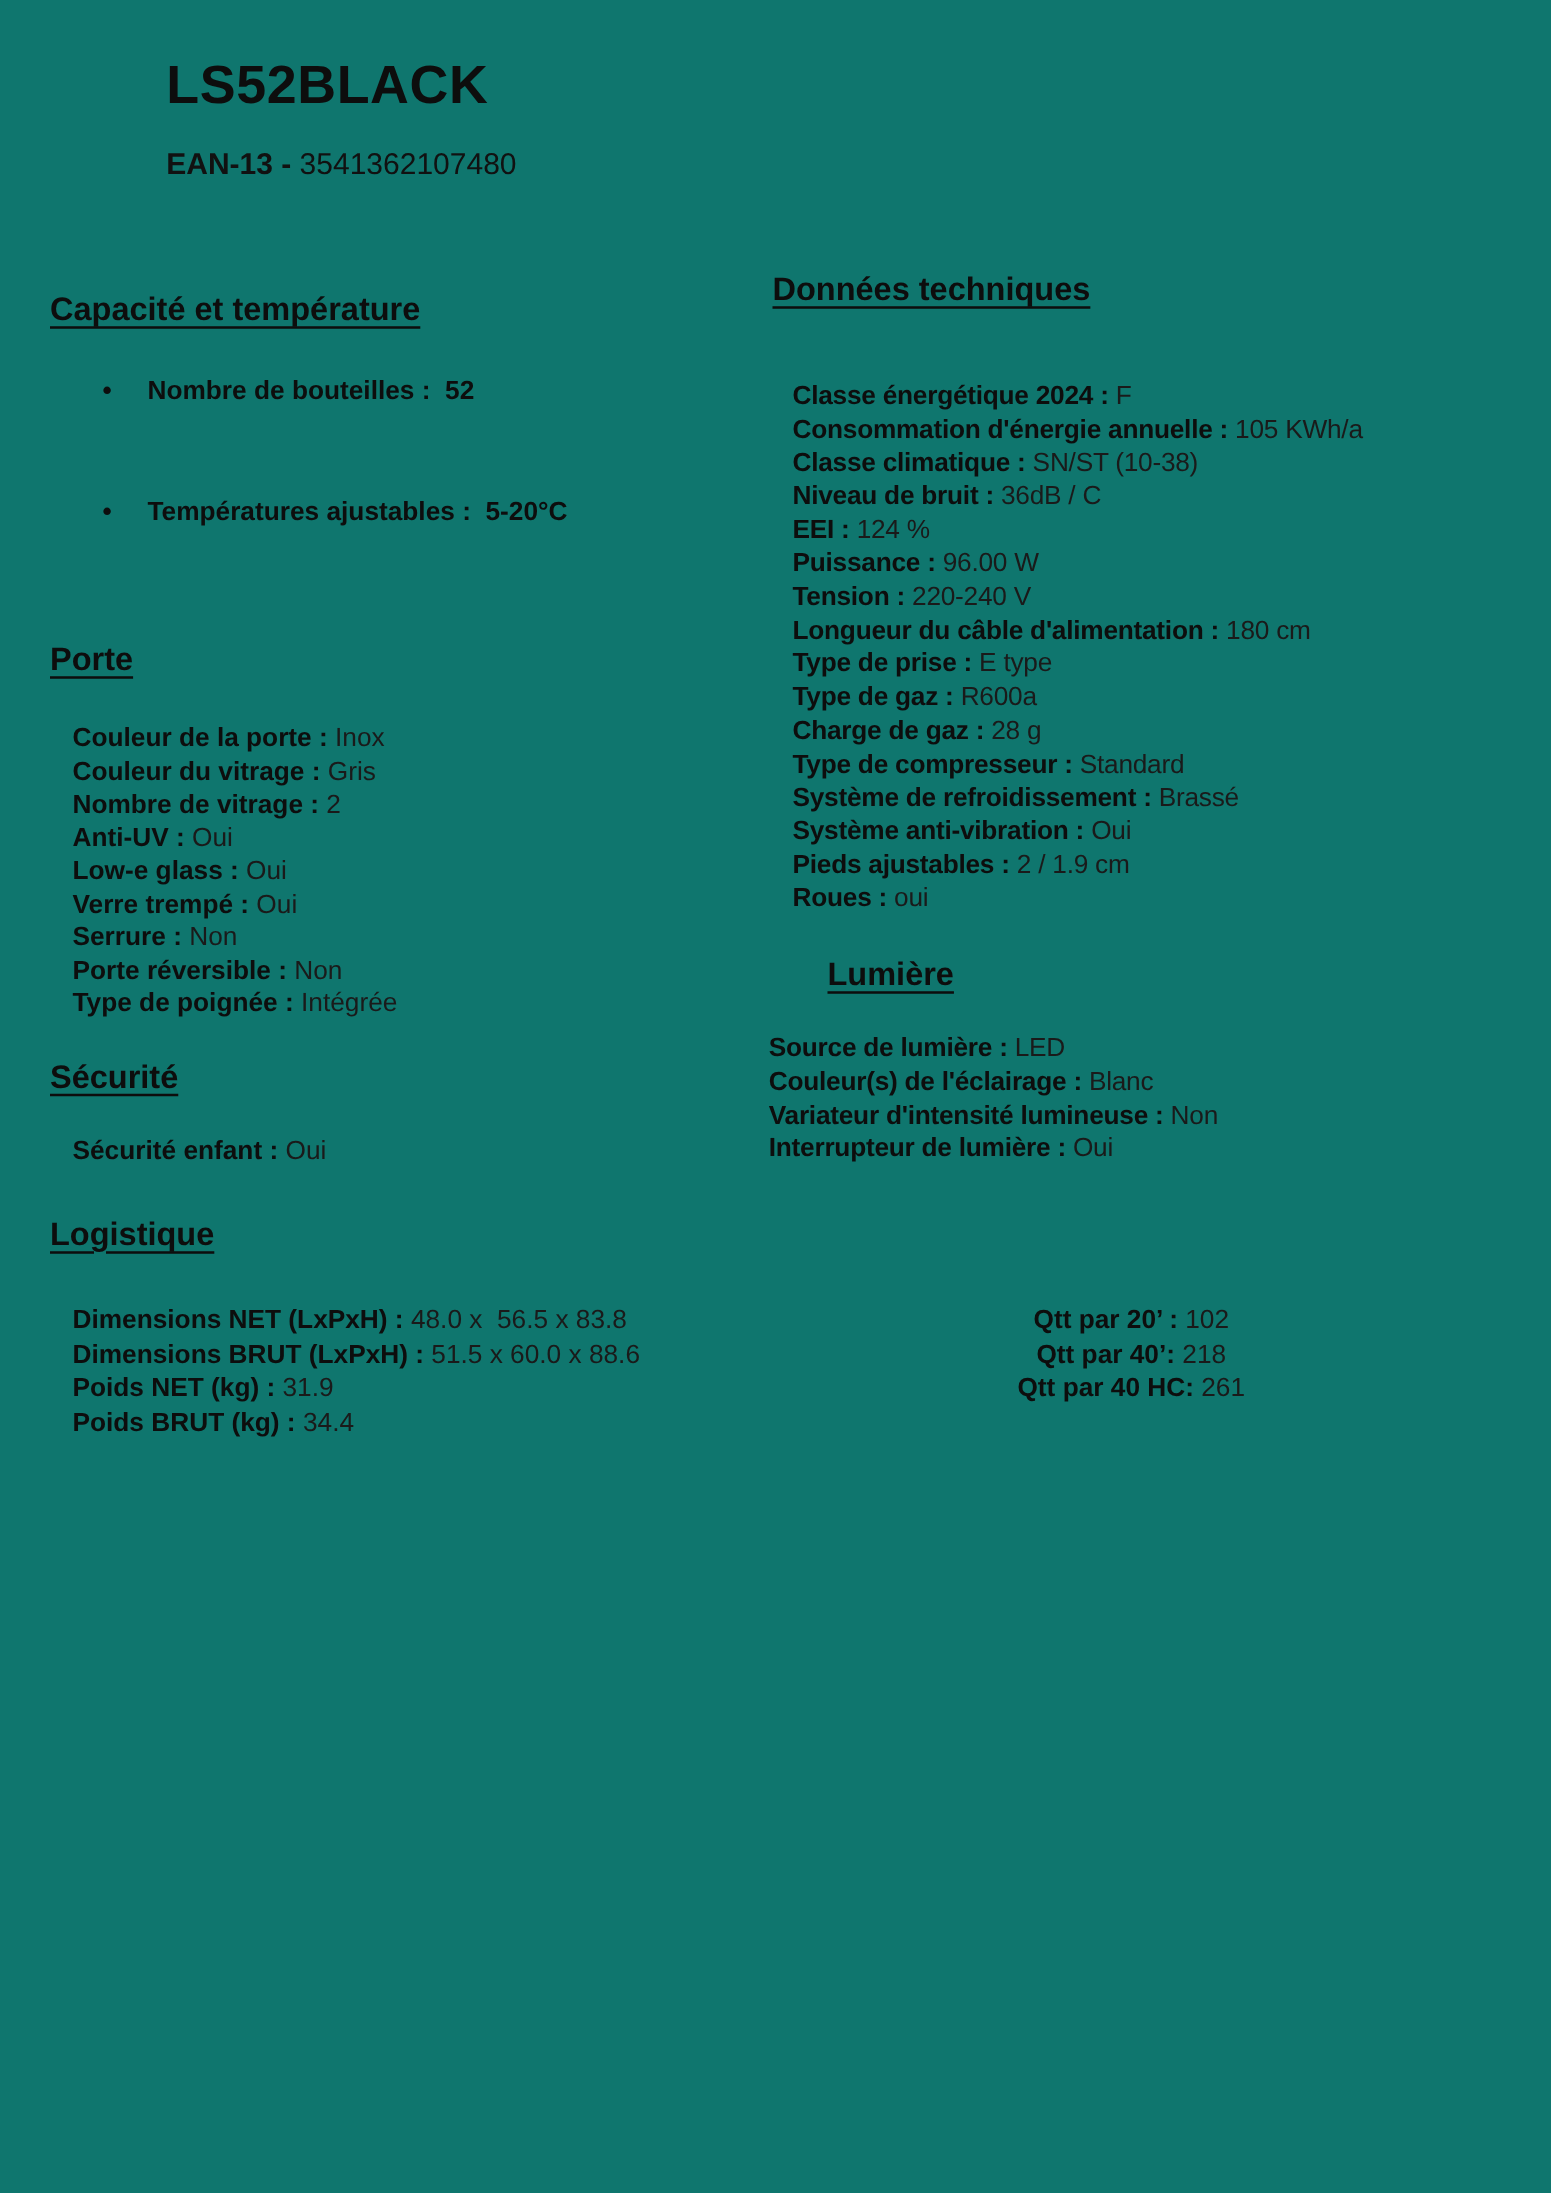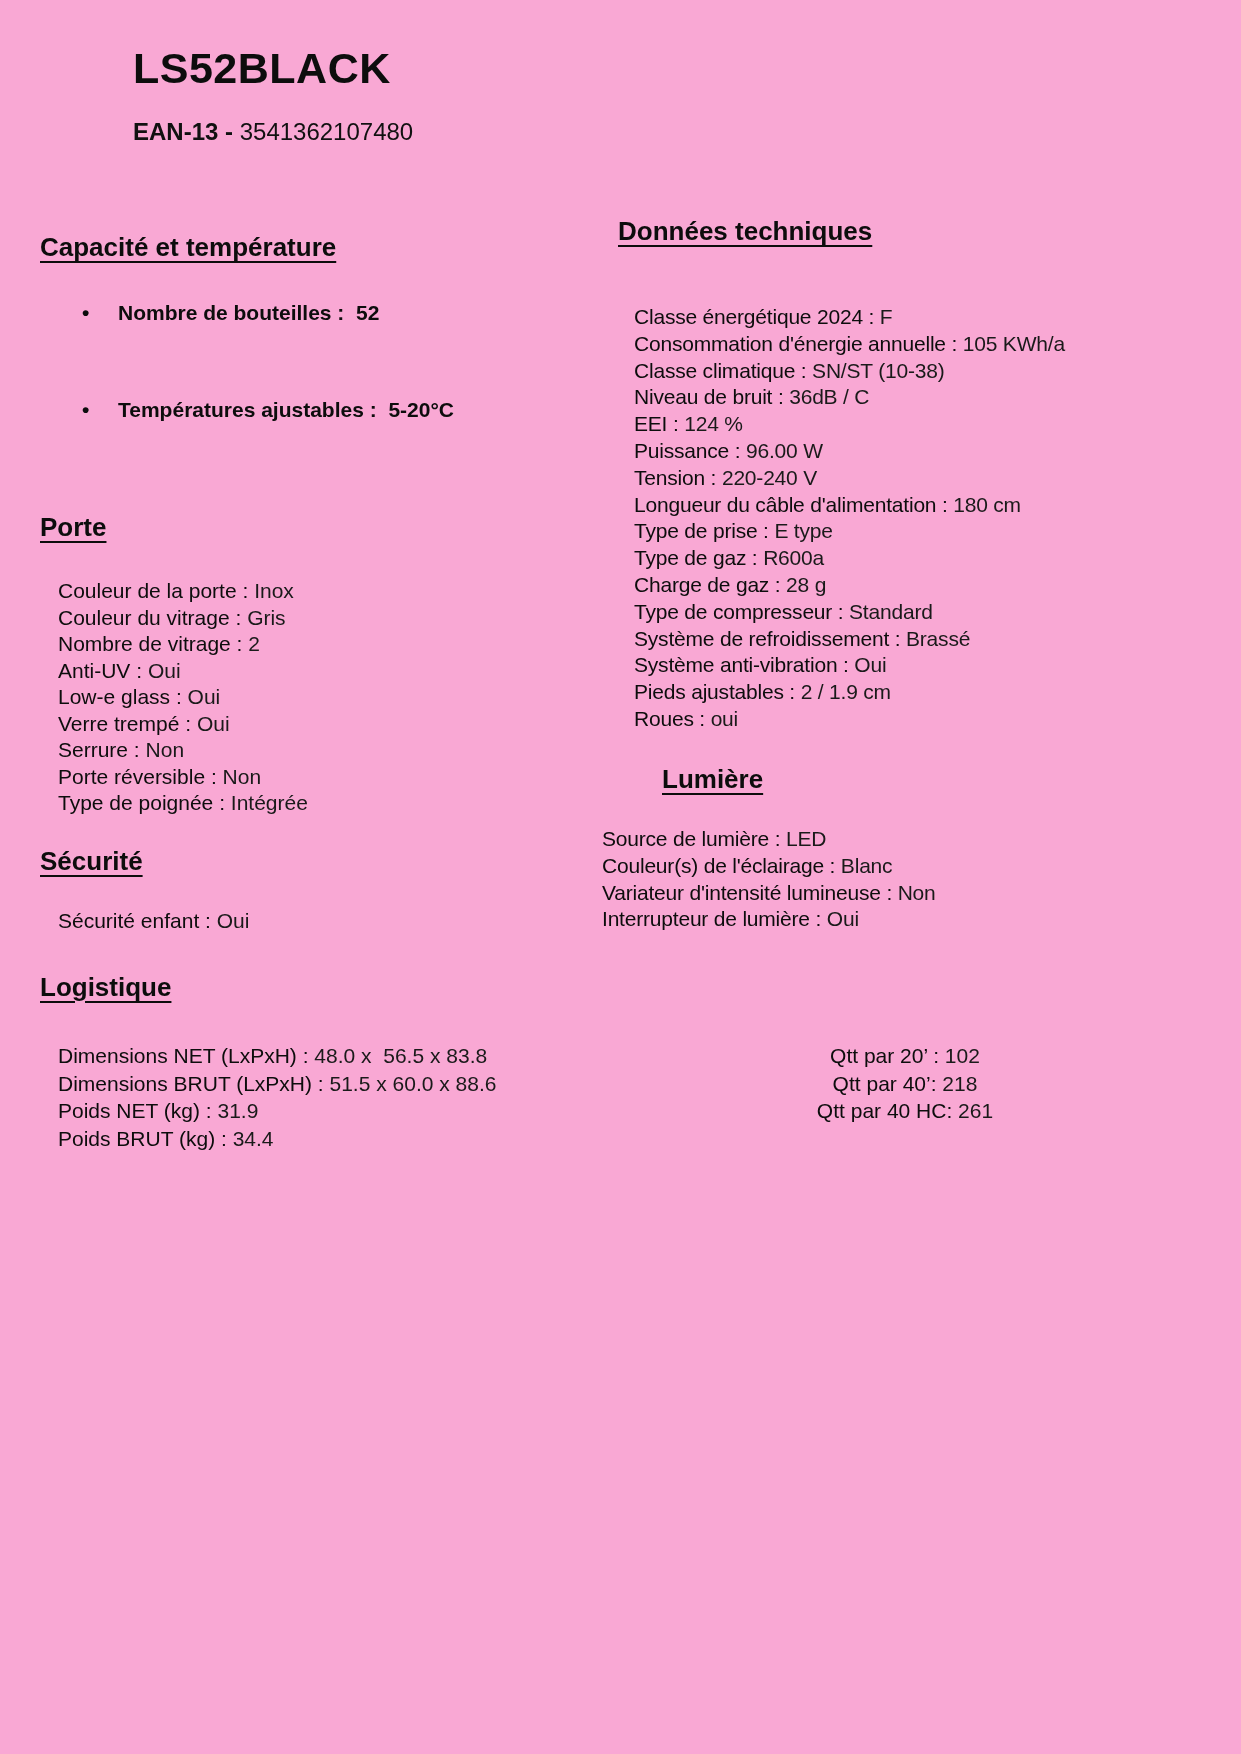--- a/index.html
+++ b/index.html
@@ -2,21 +2,21 @@
 <html><head>
 <meta charset="utf-8">
 <style>
   * { margin: 0; padding: 0; box-sizing: border-box; }
   html, body { background: #ffffff; }
   body { font-family: "Liberation Sans", sans-serif; color: #111; }
   .page {
     position: relative;
     width: 1241px;
     height: 1754px;
-    background: #f9a8d4;
+    background: #0f766e;
     overflow: hidden;
   }
   .abs { position: absolute; }
   .title {
     font-size: 43px;
     font-weight: 700;
     letter-spacing: 0.5px;
     color: #0d0d0d;
   }
   .ean { font-size: 24px; color: #111; }
@@ -28,21 +28,21 @@
     text-decoration: underline;
     text-decoration-thickness: 2px;
     text-underline-offset: 5px;
   }
   .list { font-size: 21px; }
   .line {
     line-height: 26.5px;
     white-space: pre-wrap;
     color: #1a1a1a;
   }
-  .lbl { font-weight: 400; color: #0d0d0d; }
+  .lbl { font-weight: 700; color: #0d0d0d; }
   .val { font-weight: 400; }
   .tech .line { line-height: 26.8px; letter-spacing: -0.2px; }
   .logi .line { line-height: 27.6px; }
   .bullets .bullet-row {
     display: flex;
     margin-bottom: 71px;
     font-weight: 700;
     font-size: 21px;
     line-height: 26px;
     white-space: pre-wrap;
@@ -153,21 +153,21 @@
 
       <div class="line"><span class="lbl">Système anti-vibration :</span><span> </span><span class="val">Oui</span></div>
 
       <div class="line"><span class="lbl">Pieds ajustables :</span><span> </span><span class="val">2 / 1.9 cm</span></div>
 
       <div class="line"><span class="lbl">Roues :</span><span> </span><span class="val">oui</span></div>
     </div>
 
   <h2 class="abs h" style="left:618px; top:764px;margin-left:44px;">Lumière</h2>
 
-  <div class="abs list tech" style="left:602px; top:826px; width:580px;">
+  <div class="abs list tech" style="left:615px; top:826px; width:580px;">
 
       <div class="line"><span class="lbl">Source de lumière :</span><span> </span><span class="val">LED</span></div>
 
       <div class="line"><span class="lbl">Couleur(s) de l'éclairage :</span><span> </span><span class="val">Blanc</span></div>
 
       <div class="line"><span class="lbl">Variateur d'intensité lumineuse :</span><span> </span><span class="val">Non</span></div>
 
       <div class="line"><span class="lbl">Interrupteur de lumière :</span><span> </span><span class="val">Oui</span></div>
     </div>
 

